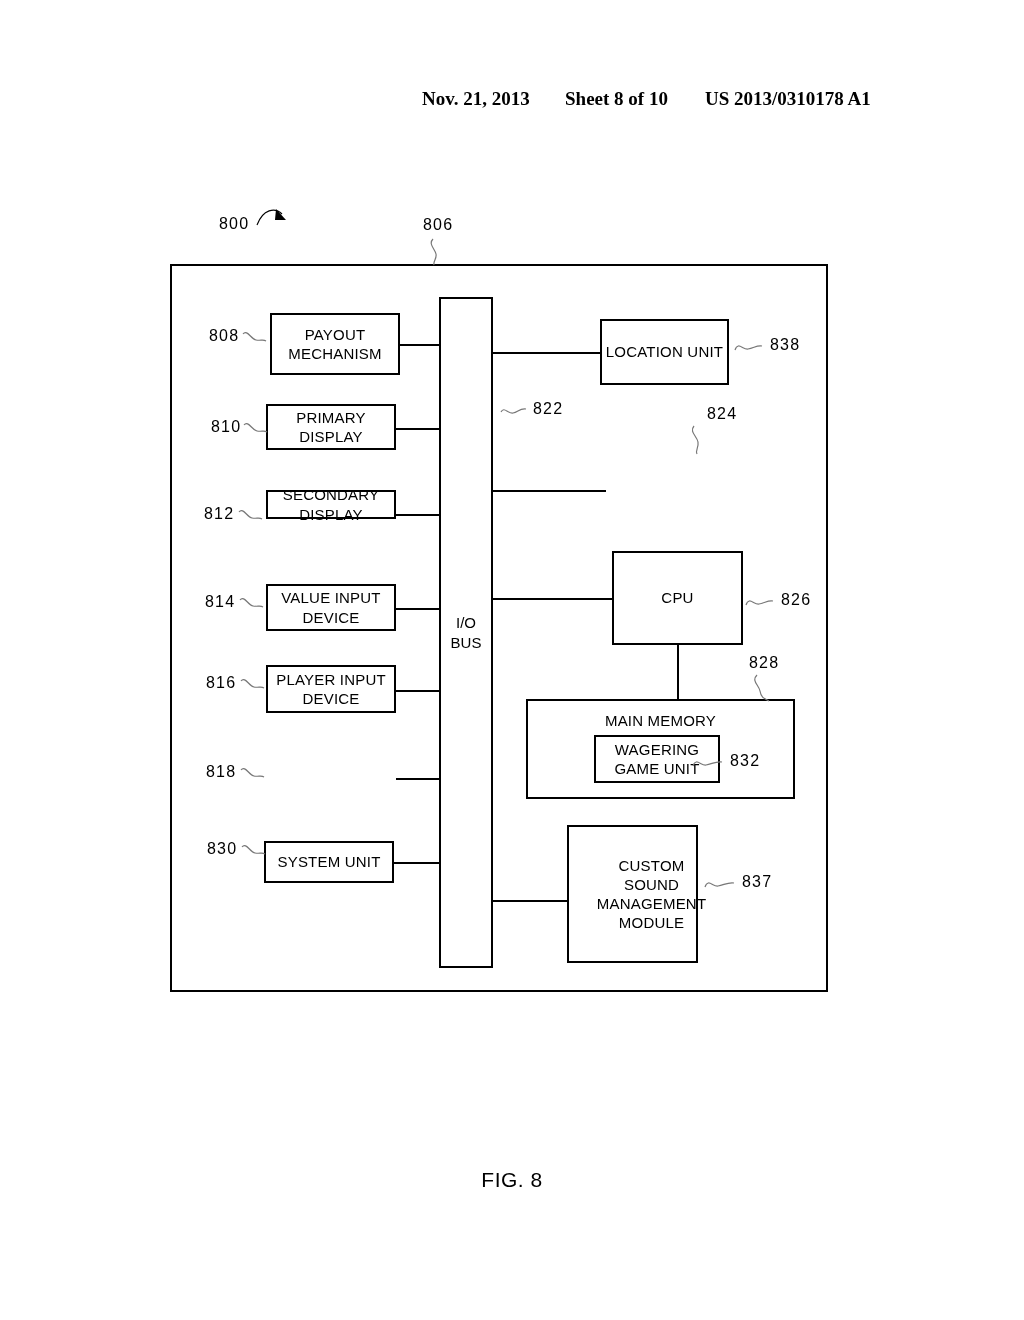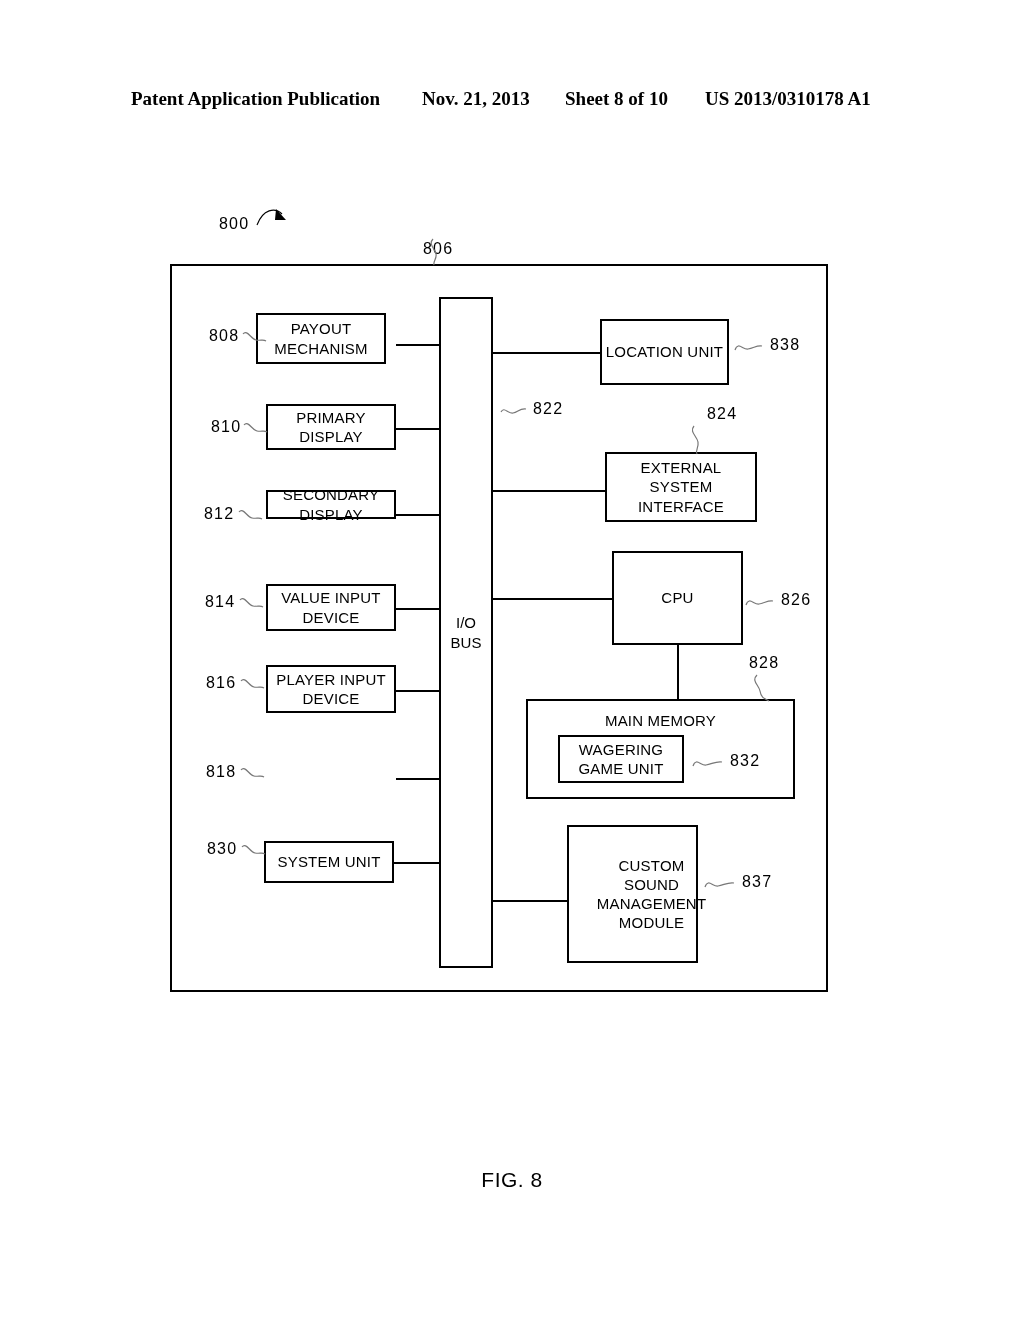--- a/index.html
+++ b/index.html
@@ -61,21 +61,21 @@
     background: #fff;
     display: flex;
     align-items: center;
     justify-content: center;
     text-align: center;
     font-size: 15px;
     line-height: 1.28;
     letter-spacing: 0.2px;
     z-index: 3;
   }
-  .box.thin { border-width: 2px; }
+  .box.thin { border-width: 2px; margin-left: 36px; }
 
   
   .frame {
     position: absolute;
     box-sizing: border-box;
     border: 2.5px solid #000;
     background: #fff;
     left: 170px;
     top: 264px;
     width: 658px;
@@ -135,21 +135,20 @@
   .squig {
     position: absolute;
     z-index: 5;
     overflow: visible;
   }
 </style>
 </head>
 <body>
 
 <div class="page-header">
-  <span class="hdr-pub">Patent Application Publication</span>
   <span class="hdr-date">Nov. 21, 2013</span>
   <span class="hdr-sheet">Sheet 8 of 10</span>
   <span class="hdr-num">US 2013/0310178 A1</span>
 </div>
 
 <div id="diagram">
 
   <div class="frame"></div>
 
   <div class="line h" style="left:396px; top:344px; width:45px;"></div>
@@ -160,21 +159,21 @@
   <div class="line h" style="left:396px; top:778px; width:45px;"></div>
   <div class="line h" style="left:394px; top:862px; width:47px;"></div>
 
   <div class="line h" style="left:491px; top:352px; width:110px;"></div>
   <div class="line h" style="left:491px; top:490px; width:115px;"></div>
   <div class="line h" style="left:491px; top:598px; width:122px;"></div>
   <div class="line h" style="left:491px; top:900px; width:77px;"></div>
 
   <div class="line v" style="left:677px; top:643px; height:58px;"></div>
 
-  <div class="box" style="left:256px; top:313px; width:130px; height:51px;">
+  <div class="box" style="left:270px; top:313px; width:130px; height:62px;">
     <div>
       <div>PAYOUT</div>
       <div>MECHANISM</div>
     </div>
   </div>
 
   <div class="box" style="left:266px; top:404px; width:130px; height:46px;">
     <div>
       <div>PRIMARY</div>
       <div>DISPLAY</div>
@@ -211,27 +210,20 @@
     <div>
       <div>I/O</div>
       <div>BUS</div>
     </div>
   </div>
 
   <div class="box" style="left:600px; top:319px; width:129px; height:66px;">
     <div>LOCATION UNIT</div>
   </div>
 
-  <div class="box" style="left:605px; top:452px; width:152px; height:70px;">
-    <div>
-      <div>EXTERNAL</div>
-      <div>SYSTEM</div>
-      <div>INTERFACE</div>
-    </div>
-  </div>
 
   <div class="box" style="left:526px; top:699px; width:269px; height:100px; display:block;">
     <div class="mm-label">MAIN MEMORY</div>
   </div>
 
   <div class="box" style="left:612px; top:551px; width:131px; height:94px;">
     <div>CPU</div>
   </div>
 
   <div class="box thin" style="left:558px; top:735px; width:126px; height:48px; z-index:5;">
@@ -249,21 +241,21 @@
       <div>MODULE</div>
     </div>
   </div>
 
   <div class="ref" style="left:219px; top:215px;">800</div>
   <svg class="squig" style="left:255px; top:203px;" width="40" height="32" viewBox="0 0 40 32">
     <path d="M2,22 C8,6 20,4 27,11" stroke="#000" stroke-width="1.1" fill="none"></path>
     <path d="M21,6 L31,17 L20,17 Z" fill="#000"></path>
   </svg>
 
-  <div class="ref" style="left:423px; top:216px;margin-top:24px;">806</div>
+  <div class="ref" style="left:423px; top:216px;">806</div>
   <svg class="squig" style="left:428px; top:238px;" width="26" height="28" viewBox="0 0 26 28">
     <path d="M5,1 C0,6 7,11 8,16 C9,21 5,23 6,27" stroke="#777" stroke-width="1.2" fill="none"></path>
   </svg>
 
   <div class="ref" style="left:209px; top:327px;">808</div>
   <svg class="squig" style="left:242px; top:330px;" width="26" height="20" viewBox="0 0 26 20">
     <path d="M1,4 C5,-1 9,9 14,10 C19,11 21,9 24,11" stroke="#777" stroke-width="1.2" fill="none"></path>
   </svg>
 
   <div class="ref" style="left:211px; top:418px;">810</div>

